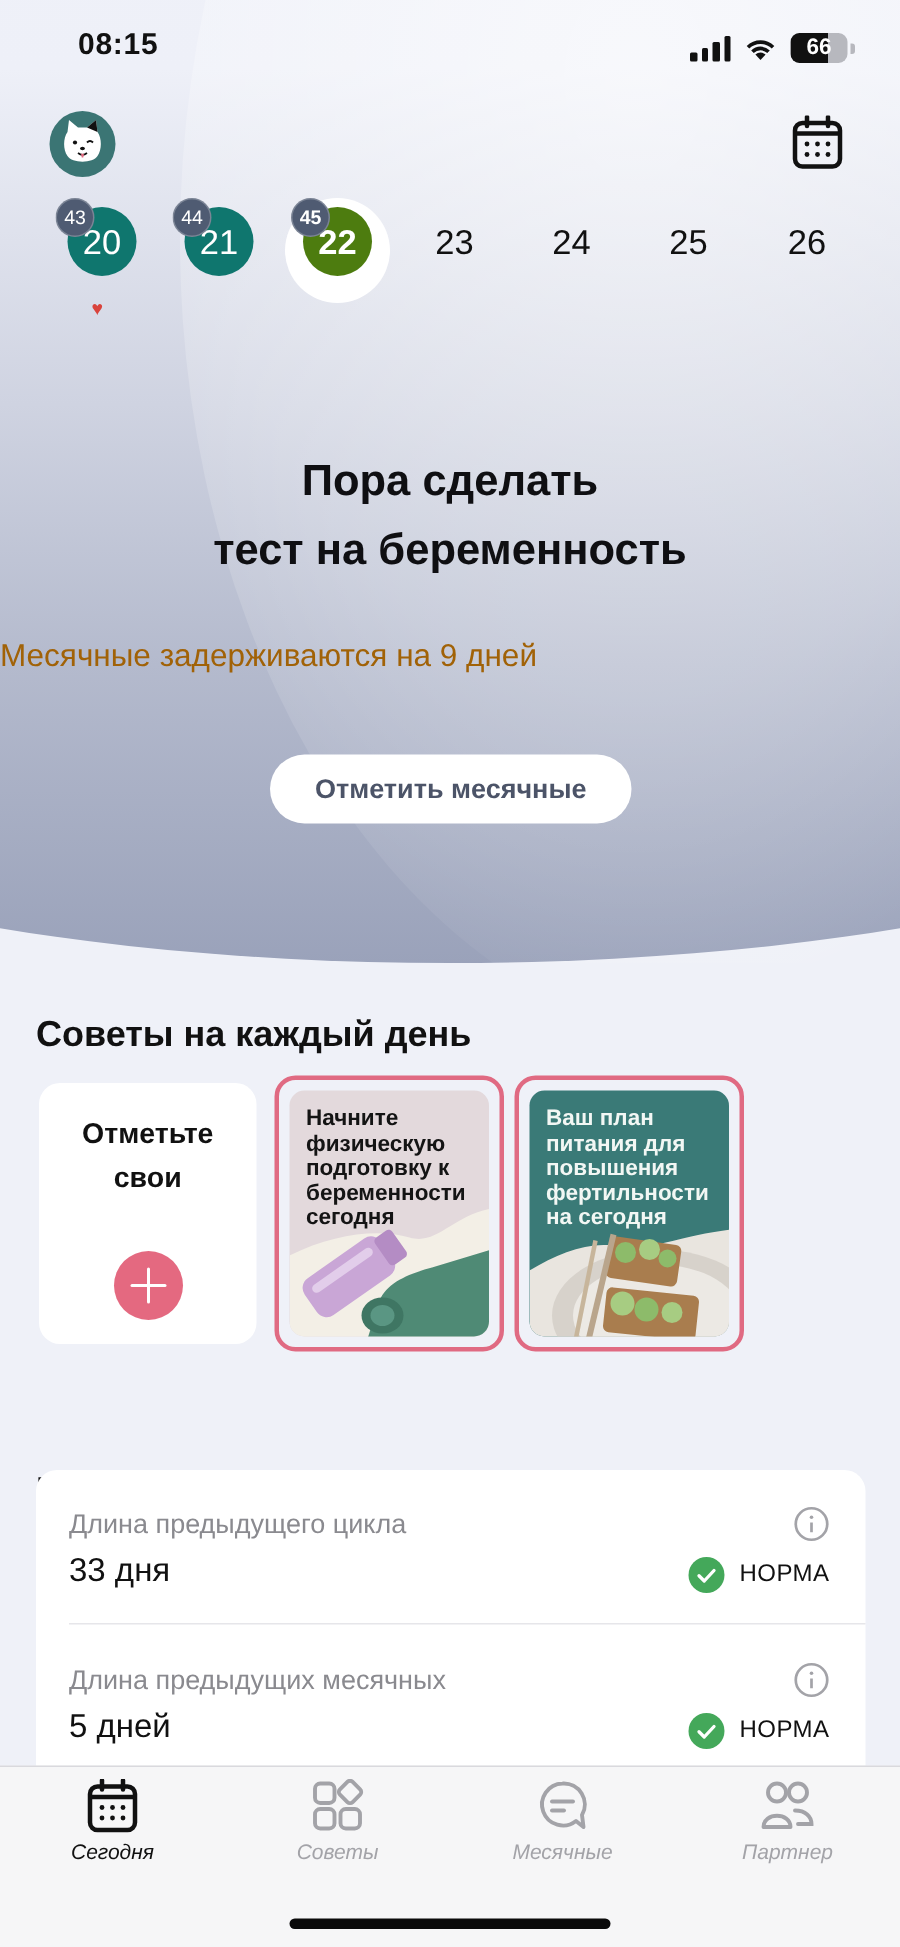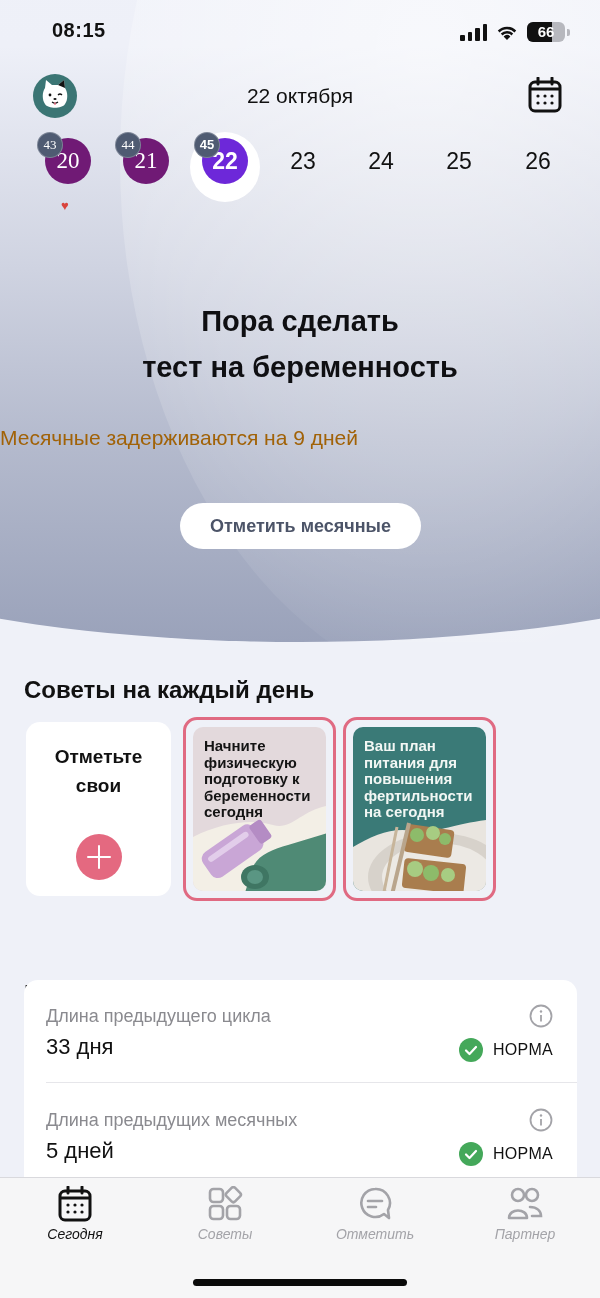--- a/index.html
+++ b/index.html
@@ -36,22 +36,22 @@
   .battery-text { position: absolute; inset: 0; text-align: center; color: #fff; font-size: 15px; font-weight: bold; line-height: 20px; }
   .battery-tip { width: 3px; height: 7px; background: #b7b8be; border-radius: 0 2px 2px 0; margin-left: -7px; }
 
   .header { position: absolute; top: 72px; left: 0; width: 600px; height: 50px; }
   .avatar { position: absolute; left: 33px; top: 2px; width: 44px; height: 44px; border-radius: 50%; background: #3b7574; }
   .header-date { position: absolute; left: 0; right: 0; top: 12px; text-align: center; font-size: 21px; color: #111; }
   .calendar-btn { position: absolute; right: 38px; top: 5px; width: 34px; height: 36px; }
 
   .days { position: absolute; top: 130px; left: 0; width: 600px; height: 90px; }
   .day { position: absolute; top: 8px; width: 46px; height: 46px; border-radius: 50%; text-align: center; line-height: 46px; font-size: 23px; color: #111; }
-  .day.past { background: #701a75; color: #fff; font-family: Liberation Serif, serif; }
-  .day.today { background: #6d28d9; color: #fff; font-weight: bold; }
+  .day.past { background: #0f766e; color: #fff; }
+  .day.today { background: #4d7c0f; color: #fff; font-weight: bold; }
   .day-ring { position: absolute; top: 2px; width: 70px; height: 70px; border-radius: 50%; background: #fff; }
   .day-badge { position: absolute; top: -6px; left: -8px; width: 26px; height: 26px; border-radius: 50%; background: #4f5b72; color: #fff; font-size: 13px; line-height: 24px; text-align: center; border: 1px solid rgba(255,255,255,0.25); }
   .heart { position: absolute; top: 68px; font-size: 13px; color: #d9433c; }
 
   .hero-title { position: absolute; top: 298px; left: 0; width: 600px; text-align: center; font-size: 29px; font-weight: bold; line-height: 46px; color: #0f0f12; }
   .hero-sub { position: absolute; top: 426px; left: 0; width: 600px; text-align: left; font-size: 21px; color: #a16207; }
   .hero-btn { position: absolute; top: 503px; left: 180px; width: 241px; height: 46px; border-radius: 23px; background: #fff; border: none; font-family: inherit; font-size: 18px; font-weight: bold; color: #4c5468; }
 
   .section-title { position: absolute; left: 24px; font-size: 24px; font-weight: bold; color: #111; }
   .tips { position: absolute; top: 722px; left: 0; width: 600px; height: 182px; }
@@ -120,21 +120,20 @@
     <svg width="44" height="44" viewBox="0 0 44 44">
       <path d="M12 14 L13 6 L19 11 L25 11 L31 6 L32 14 C35 18 35 26 32 30 C29 35 15 35 12 30 C9 26 9 18 12 14 Z" fill="#fff"></path>
       <path d="M25 11 L31 6 L32 14 Z" fill="#111"></path>
       <circle cx="17" cy="21" r="1.4" fill="#111"></circle>
       <path d="M25 21 Q27 19 29 21" stroke="#111" stroke-width="1.3" fill="none"></path>
       <ellipse cx="22" cy="25" rx="1.6" ry="1.1" fill="#111"></ellipse>
       <path d="M19 28 Q22 30.5 25 28" stroke="#111" stroke-width="1.1" fill="none"></path>
       <path d="M21 28.5 L21.5 31 L22.5 31 L23 28.5 Z" fill="#e46980"></path>
     </svg>
   </div>
-  <div class="header-date">22 октября</div>
   <div class="calendar-btn">
     <svg width="34" height="36" viewBox="0 0 34 36">
       <rect x="2" y="5" width="30" height="29" rx="5" fill="none" stroke="#111" stroke-width="3"></rect>
       <line x1="2" y1="12" x2="32" y2="12" stroke="#111" stroke-width="3"></line>
       <line x1="10" y1="1" x2="10" y2="7" stroke="#111" stroke-width="3" stroke-linecap="round"></line>
       <line x1="24" y1="1" x2="24" y2="7" stroke="#111" stroke-width="3" stroke-linecap="round"></line>
       <circle cx="10" cy="19" r="1.6" fill="#111"></circle>
         <circle cx="17" cy="19" r="1.6" fill="#111"></circle>
         <circle cx="24" cy="19" r="1.6" fill="#111"></circle>
       <circle cx="10" cy="26" r="1.6" fill="#111"></circle>
@@ -287,21 +286,21 @@
       <rect x="20" y="20" width="13" height="13" rx="3.5" fill="none" stroke="#a3a3a8" stroke-width="2.6"></rect>
     </svg>
     <span class="tab-label">Советы</span>
   </div>
   <div class="tab" style="left:300px;">
     <svg width="36" height="36" viewBox="0 0 36 36">
       <path d="M18 3 A14 14 0 1 0 27 28 L32 32 L31 24 A14 14 0 0 0 18 3 Z" fill="none" stroke="#a3a3a8" stroke-width="2.6" stroke-linejoin="round"></path>
       <line x1="11" y1="15" x2="25" y2="15" stroke="#a3a3a8" stroke-width="2.6" stroke-linecap="round"></line>
       <line x1="11" y1="21" x2="19" y2="21" stroke="#a3a3a8" stroke-width="2.6" stroke-linecap="round"></line>
     </svg>
-    <span class="tab-label">Отметить</span>
+    <span class="tab-label">Месячные</span>
   </div>
   <div class="tab" style="left:450px;">
     <svg width="38" height="36" viewBox="0 0 38 36">
       <circle cx="12" cy="9" r="6" fill="none" stroke="#a3a3a8" stroke-width="2.6"></circle>
       <circle cx="26" cy="9" r="6" fill="none" stroke="#a3a3a8" stroke-width="2.6"></circle>
       <path d="M3 32 C3 22 21 22 21 32 Z" fill="none" stroke="#a3a3a8" stroke-width="2.6" stroke-linejoin="round"></path>
       <path d="M24 21 C31 21 35 25 35 30 L26 30" fill="none" stroke="#a3a3a8" stroke-width="2.6" stroke-linecap="round"></path>
     </svg>
     <span class="tab-label">Партнер</span>
   </div>

